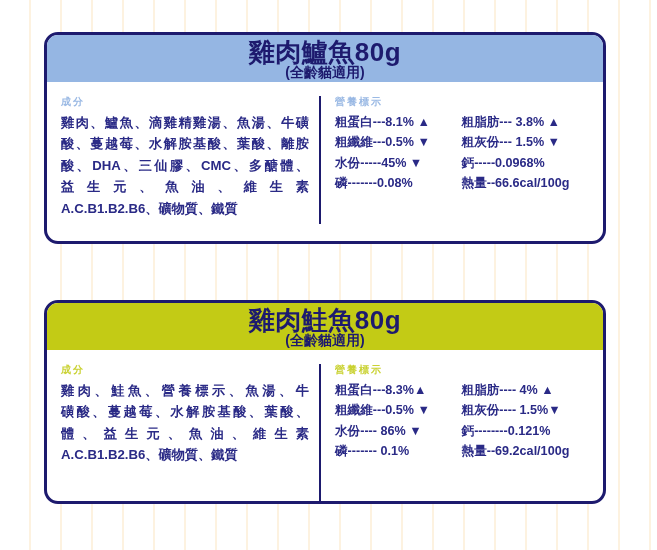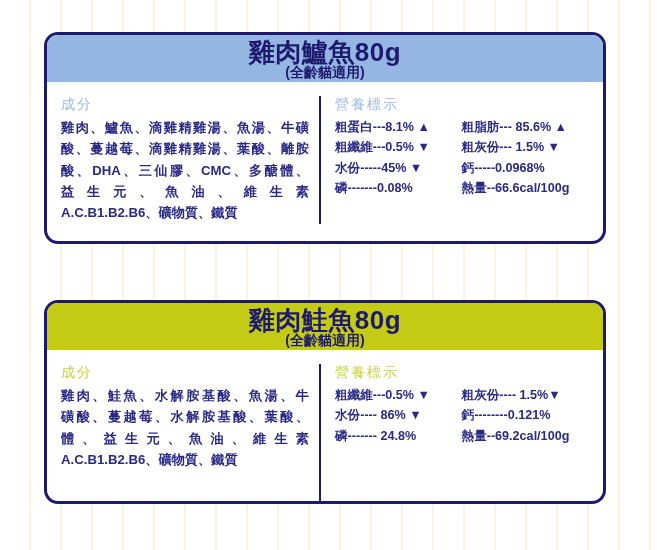--- a/index.html
+++ b/index.html
@@ -89,22 +89,22 @@
   }
   .card-1 .col-divider { height: 128px; }
   .card-2 .col-divider { height: 138px; }
 
   .col-right {
     flex: 1 1 auto;
     box-sizing: border-box;
   }
 
   .section-label {
-    font-size: 14px;
-    font-weight: normal;
+    font-size: 10px;
+    font-weight: bold;
     letter-spacing: 2px;
     margin-bottom: 4px;
     line-height: 1.2;
   }
   .card-1 .section-label { color: #9ab9e4; }
   .card-2 .section-label { color: #cad233; }
 
   .ingredients {
     color: #2a2a86;
     font-size: 13.2px;
@@ -145,34 +145,34 @@
   <div class="card card-1">
     <div class="card-header">
       <span class="title-main">雞肉鱸魚80g</span>
         <span class="title-sub">(全齡貓適用)</span>
     </div>
     <div class="card-body">
       <div class="col-left">
         <div class="section-label">成分</div>
         <div class="ingredients">
           <span class="line">雞肉、鱸魚、滴雞精雞湯、魚湯、牛磺</span>
-          <span class="line">酸、蔓越莓、滴雞精雞湯、葉酸、離胺</span>
+          <span class="line">酸、蔓越莓、水解胺基酸、葉酸、離胺</span>
           <span class="line">酸、DHA、三仙膠、CMC、多醣體、</span>
           <span class="line">益生元、魚油、維生素</span>
           <span class="line last">A.C.B1.B2.B6、礦物質、鐵質</span>
         </div>
       </div>
       <div class="col-divider"></div>
       <div class="col-right">
         <div class="section-label">營養標示</div>
         <table class="nutri-table">
           <tbody>
             <tr>
               <td class="cell-a">粗蛋白---8.1% ▲</td>
-              <td class="cell-b">粗脂肪--- 85.6% ▲</td>
+              <td class="cell-b">粗脂肪--- 3.8% ▲</td>
             </tr>
             <tr>
               <td class="cell-a">粗纖維---0.5% ▼</td>
               <td class="cell-b">粗灰份--- 1.5% ▼</td>
             </tr>
             <tr>
               <td class="cell-a">水份-----45% ▼</td>
               <td class="cell-b">鈣-----0.0968%</td>
             </tr>
             <tr>
@@ -187,41 +187,45 @@
 
   <div class="card card-2">
     <div class="card-header">
       <span class="title-main">雞肉鮭魚80g</span>
         <span class="title-sub">(全齡貓適用)</span>
     </div>
     <div class="card-body">
       <div class="col-left">
         <div class="section-label">成分</div>
         <div class="ingredients">
-          <span class="line">雞肉、鮭魚、水解胺基酸、魚湯、牛</span>
+          <span class="line">雞肉、鮭魚、營養標示、魚湯、牛</span>
           <span class="line">磺酸、蔓越莓、水解胺基酸、葉酸、</span>
           <span class="line">體、益生元、魚油、維生素</span>
           <span class="line last">A.C.B1.B2.B6、礦物質、鐵質</span>
         </div>
       </div>
       <div class="col-divider"></div>
       <div class="col-right">
         <div class="section-label">營養標示</div>
         <table class="nutri-table">
           <tbody>
             <tr>
+              <td class="cell-a">粗蛋白---8.3%▲</td>
+              <td class="cell-b">粗脂肪---- 4% ▲</td>
+            </tr>
+            <tr>
               <td class="cell-a">粗纖維---0.5% ▼</td>
               <td class="cell-b">粗灰份---- 1.5%▼</td>
             </tr>
             <tr>
               <td class="cell-a">水份---- 86% ▼</td>
               <td class="cell-b">鈣--------0.121%</td>
             </tr>
             <tr>
-              <td class="cell-a">磷------- 24.8%</td>
+              <td class="cell-a">磷------- 0.1%</td>
               <td class="cell-b">熱量--69.2cal/100g</td>
             </tr>
           </tbody>
         </table>
       </div>
     </div>
   </div>
 
 </div>
 

